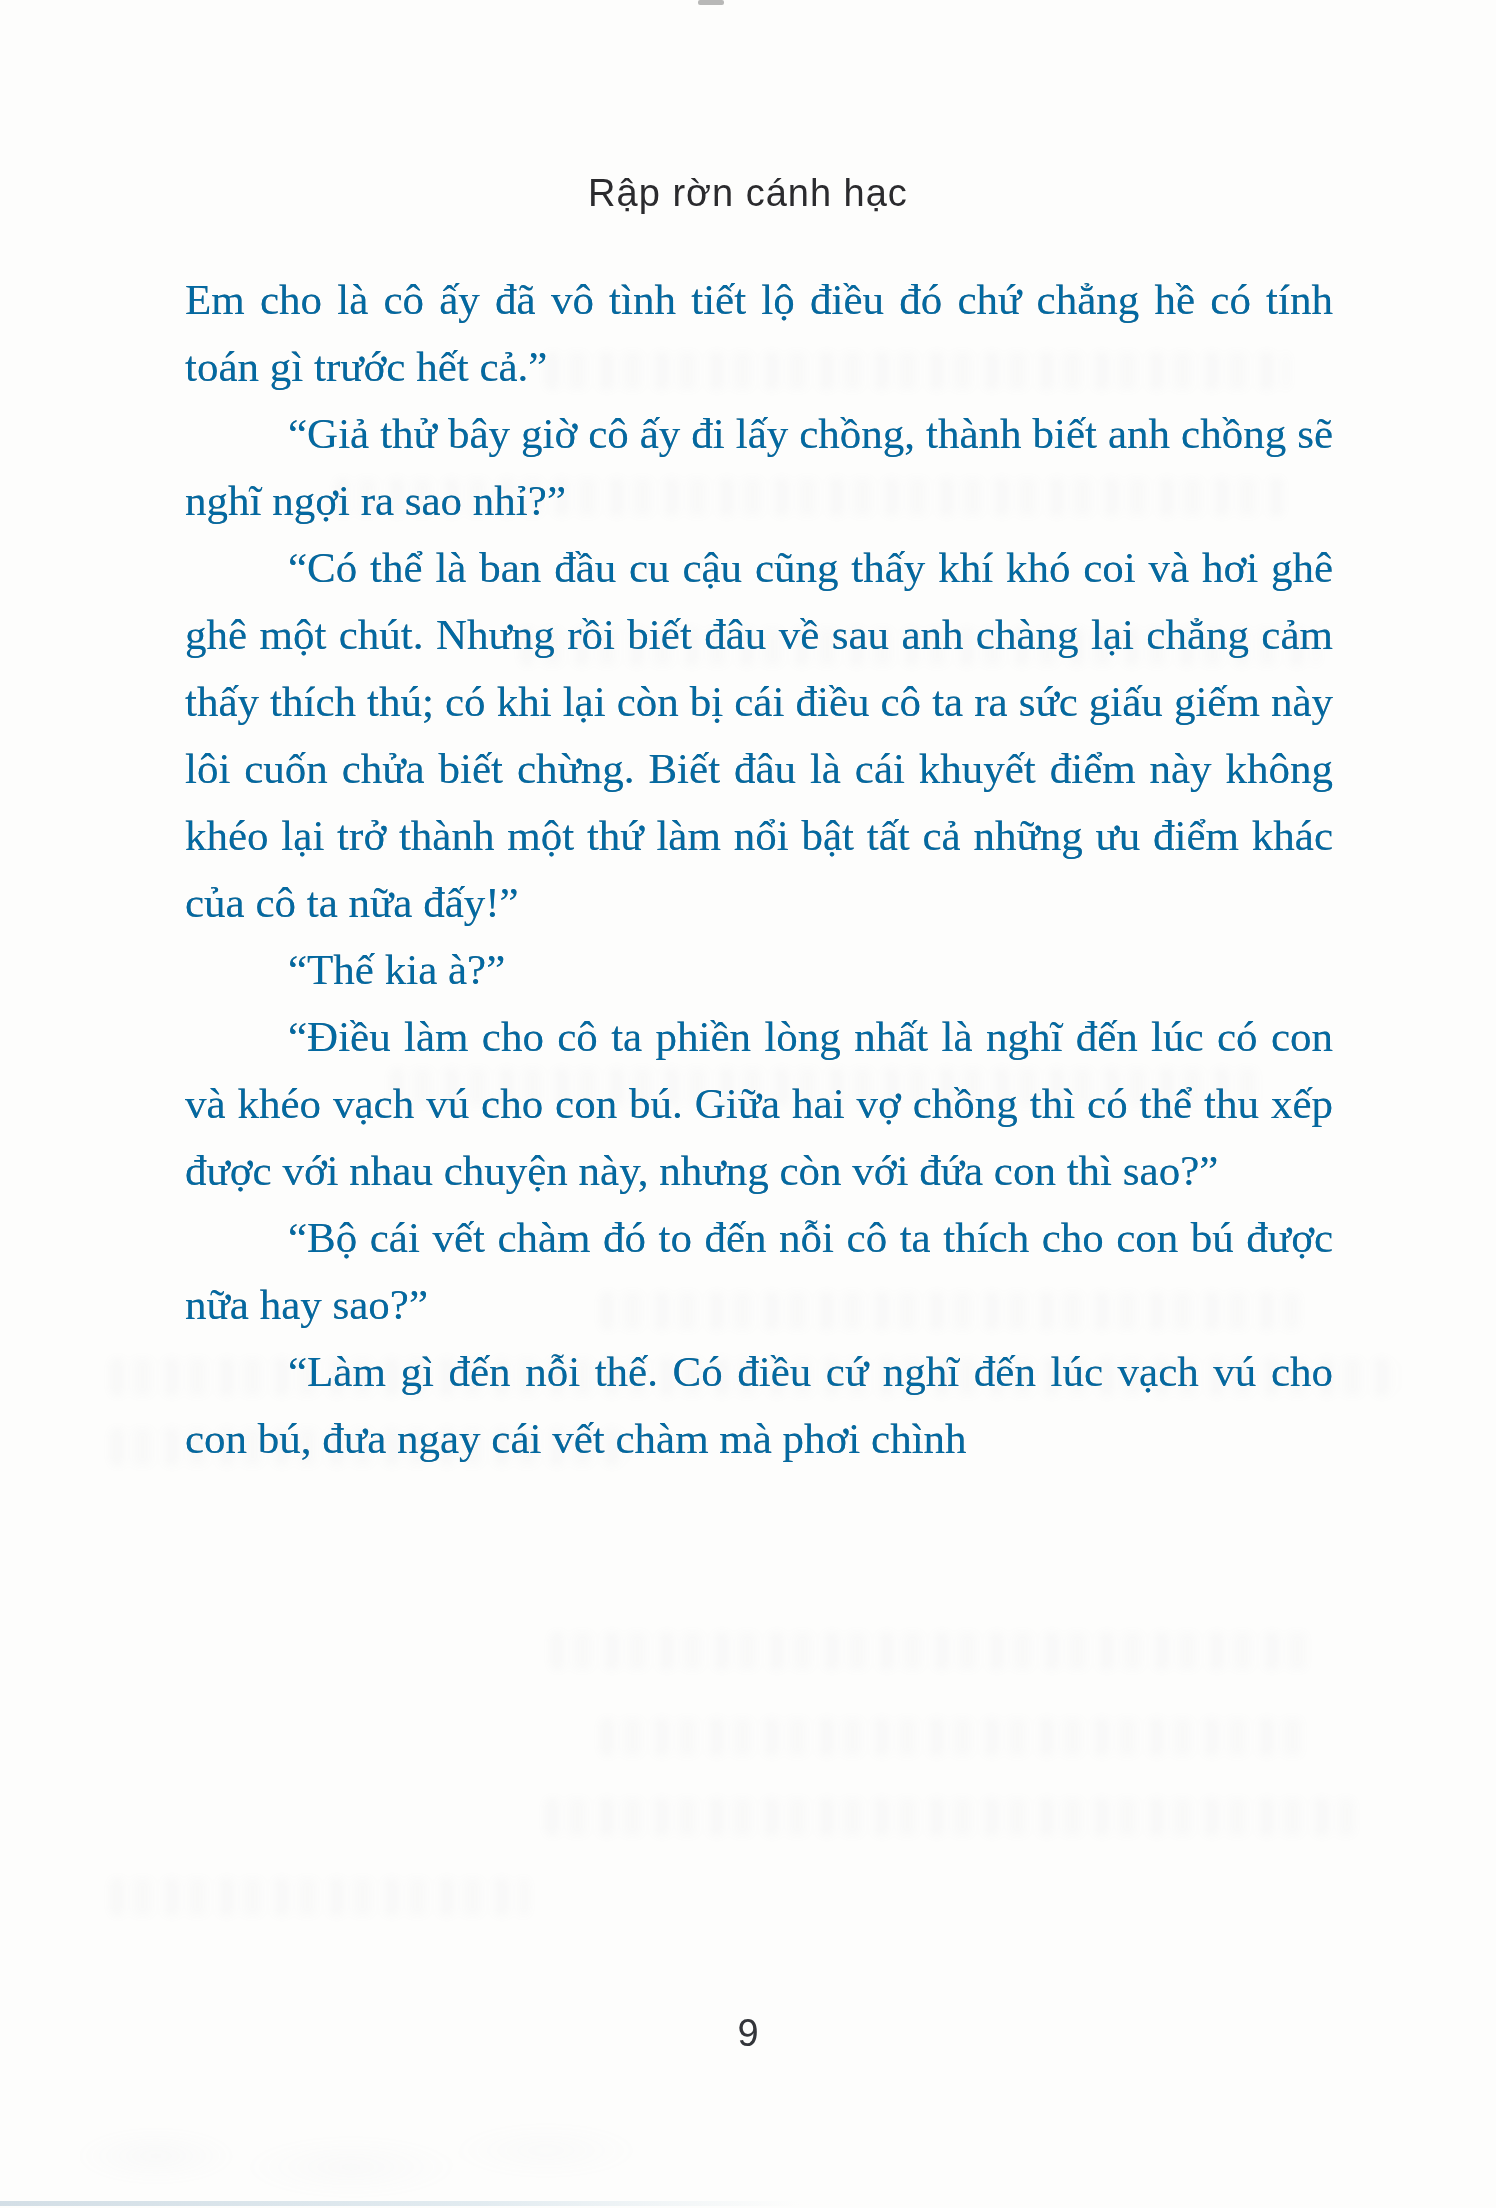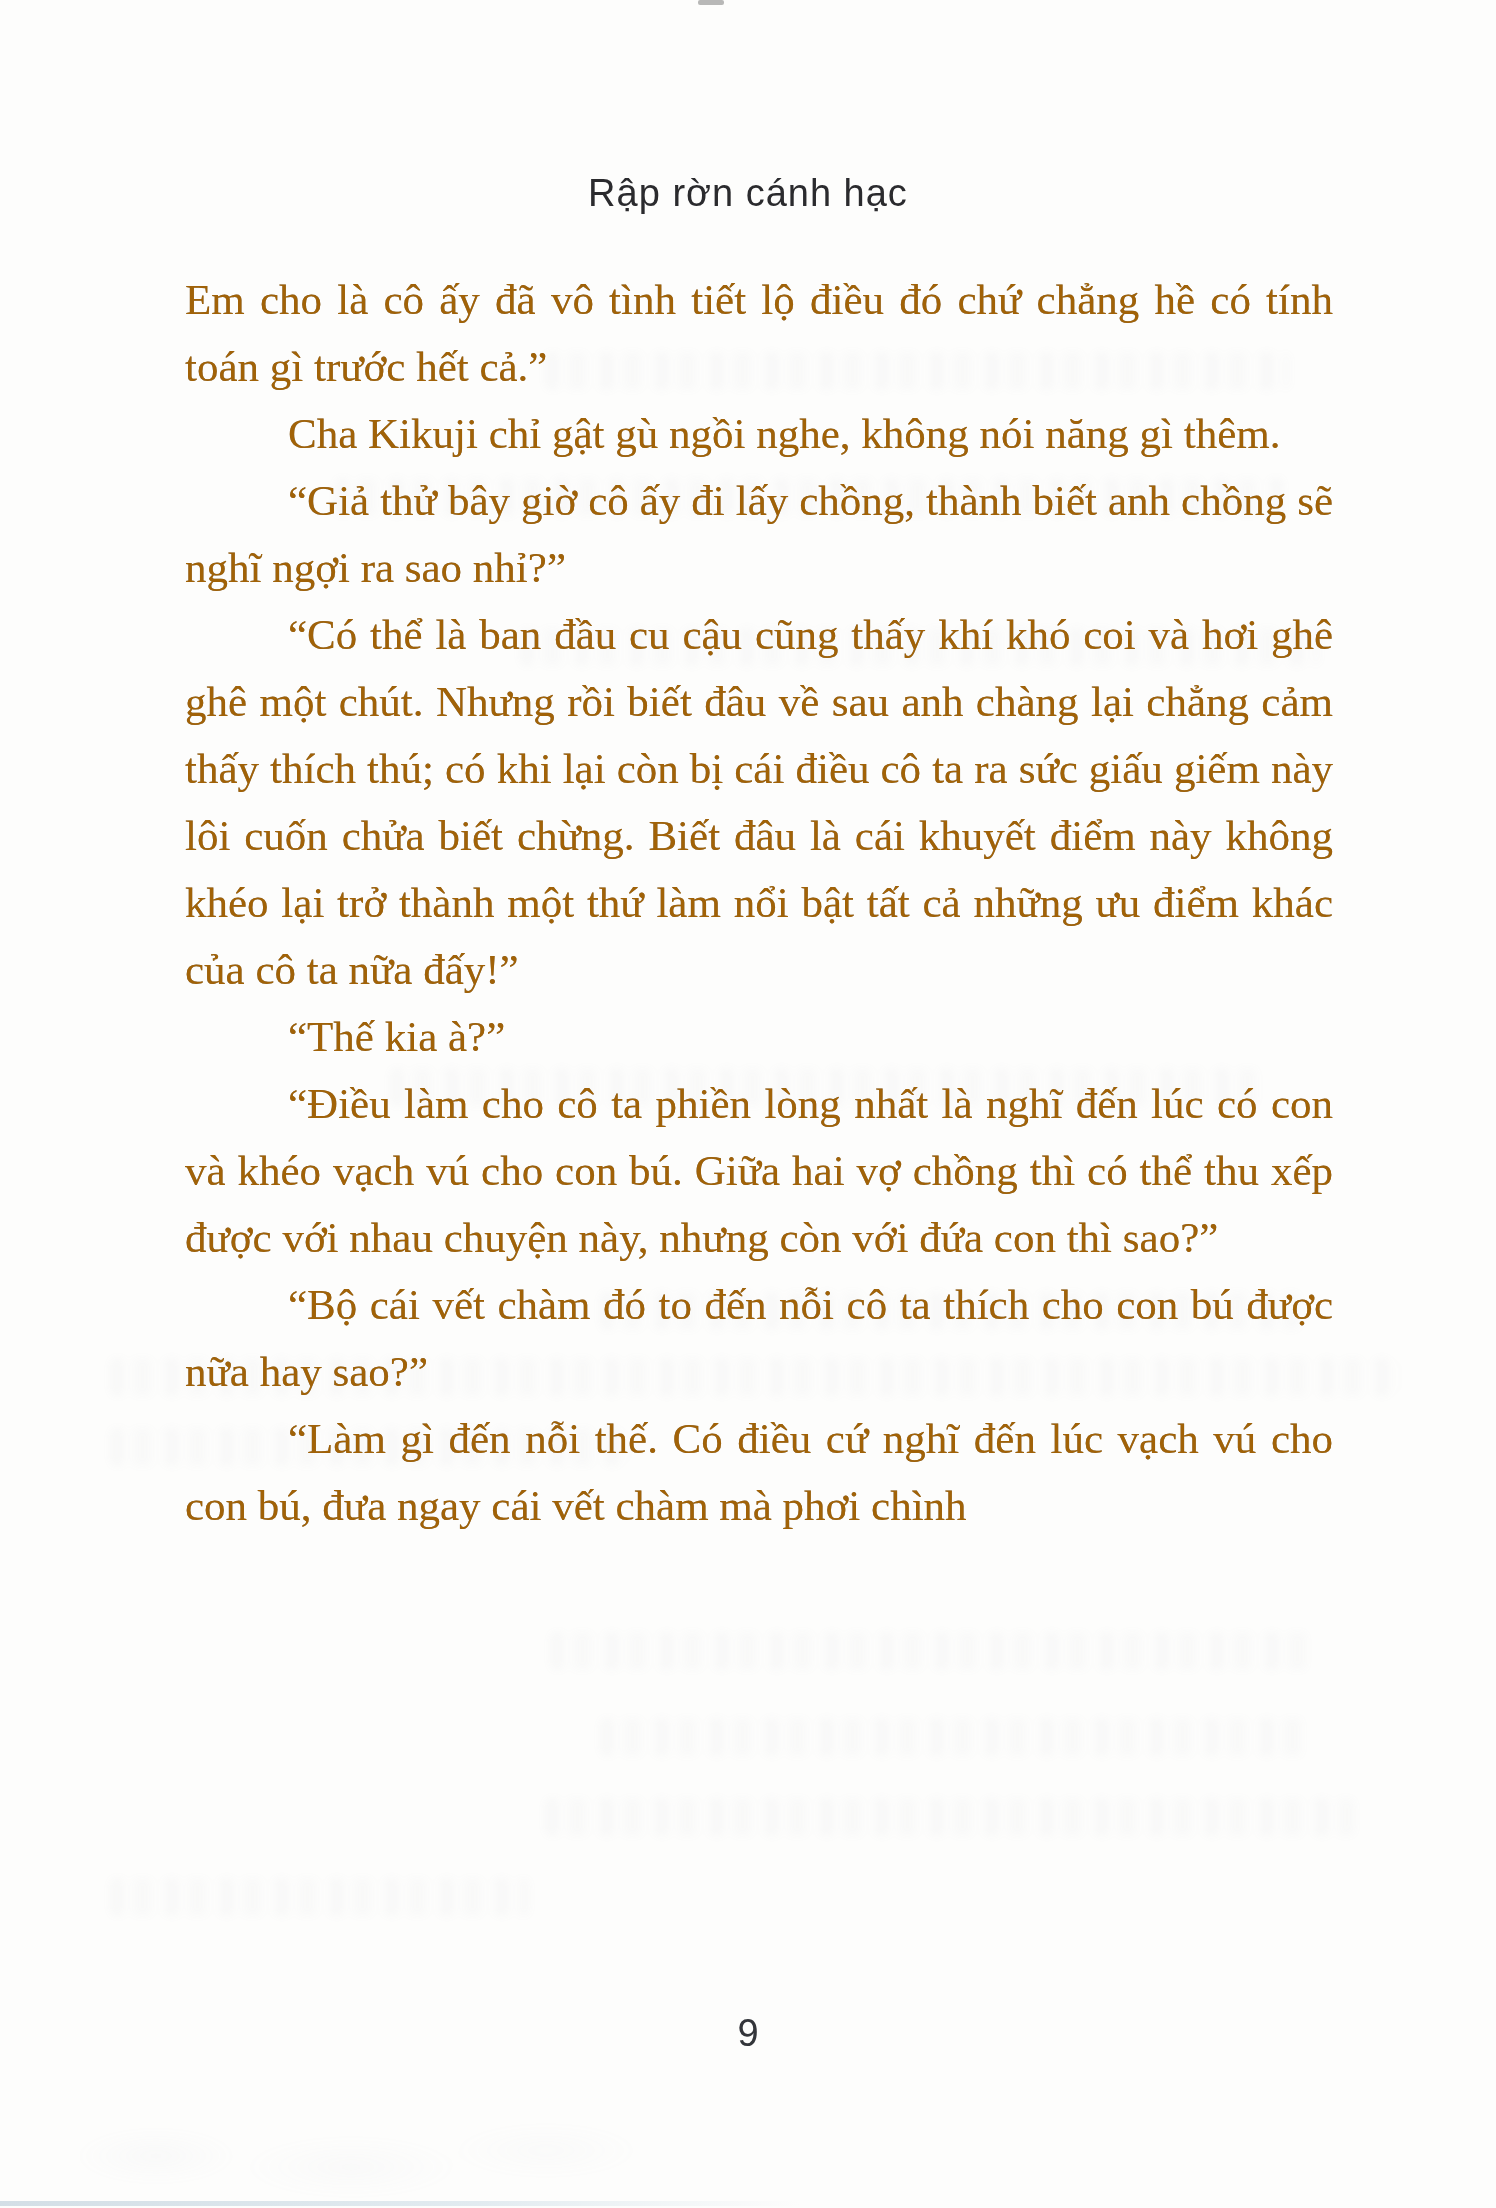--- a/index.html
+++ b/index.html
@@ -27,21 +27,21 @@
     letter-spacing: 1px;
     color: #2b2b2e;
     font-weight: 500;
   }
   
   .text-block {
     position: absolute;
     top: 266px;
     left: 185px;
     width: 1148px;
-    color: #a16207;
+    color: #0369a1;
     font-size: 43px;
     line-height: 67px;
     text-align: justify;
     text-shadow: 0 0 0.6px rgba(20,20,25,0.45);
   }
   .text-block p {
     margin: 0;
     padding: 0;
     text-indent: 103px;
   }
@@ -130,21 +130,20 @@
   <div class="bleed" style="top:1292px; left:600px; width:700px;"></div>
   <div class="bleed" style="top:1358px; left:110px; width:1290px;"></div>
   <div class="bleed" style="top:1428px; left:110px; width:520px;"></div>
   <div class="bleed" style="top:1632px; left:550px; width:760px;"></div>
   <div class="bleed" style="top:1718px; left:600px; width:710px;"></div>
   <div class="bleed" style="top:1798px; left:545px; width:810px;"></div>
   <div class="bleed" style="top:1878px; left:110px; width:420px;"></div>
 
   <div class="text-block">
     <p class="no-indent">Em cho là cô ấy đã vô tình tiết lộ điều đó chứ chẳng hề có tính toán gì trước hết cả.”</p>
-    <p>Cha Kikuji chỉ gật gù ngồi nghe, không nói năng gì thêm.</p>
     <p>“Giả thử bây giờ cô ấy đi lấy chồng, thành biết anh chồng sẽ nghĩ ngợi ra sao nhỉ?”</p>
     <p>“Có thể là ban đầu cu cậu cũng thấy khí khó coi và hơi ghê ghê một chút. Nhưng rồi biết đâu về sau anh chàng lại chẳng cảm thấy thích thú; có khi lại còn bị cái điều cô ta ra sức giấu giếm này lôi cuốn chửa biết chừng. Biết đâu là cái khuyết điểm này không khéo lại trở thành một thứ làm nổi bật tất cả những ưu điểm khác của cô ta nữa đấy!”</p>
     <p>“Thế kia à?”</p>
     <p>“Điều làm cho cô ta phiền lòng nhất là nghĩ đến lúc có con và khéo vạch vú cho con bú. Giữa hai vợ chồng thì có thể thu xếp được với nhau chuyện này, nhưng còn với đứa con thì sao?”</p>
     <p>“Bộ cái vết chàm đó to đến nỗi cô ta thích cho con bú được nữa hay sao?”</p>
     <p>“Làm gì đến nỗi thế. Có điều cứ nghĩ đến lúc vạch vú cho con bú, đưa ngay cái vết chàm mà phơi chình</p>
   </div>
 
   <div class="page-number">9</div>
 

